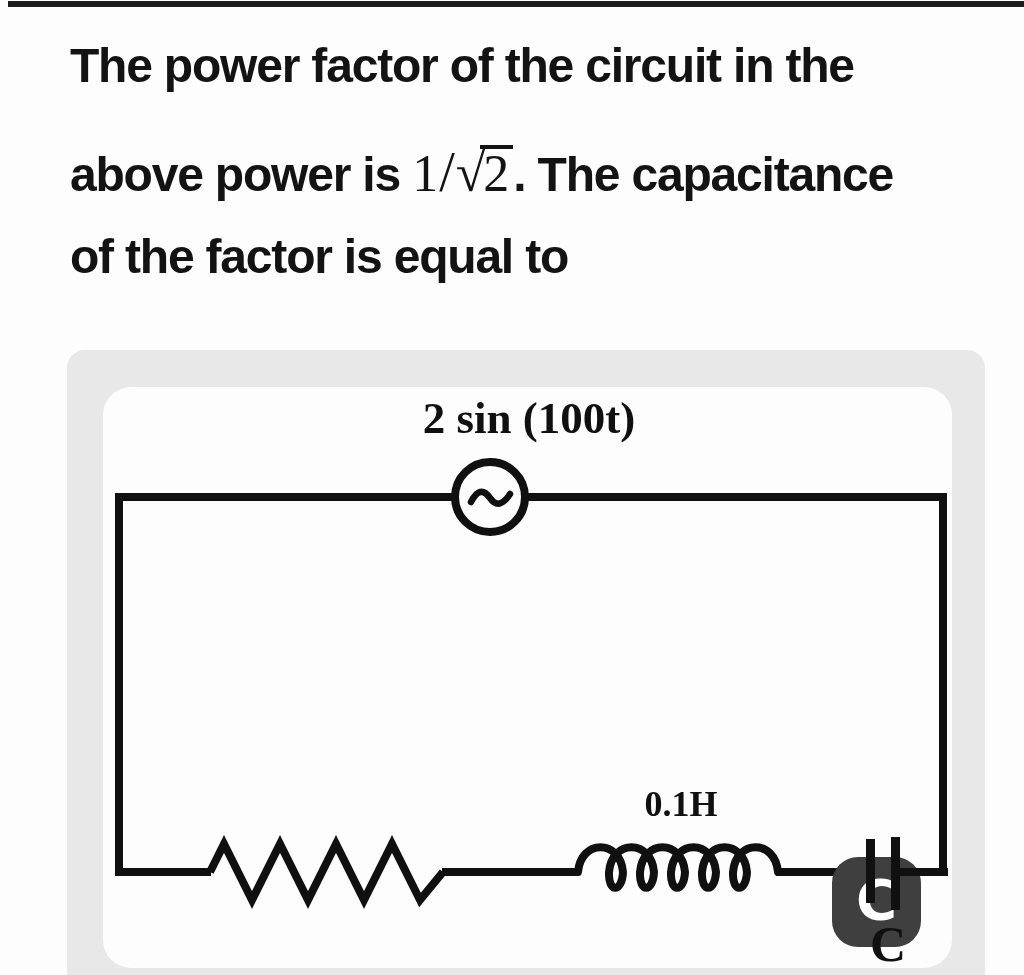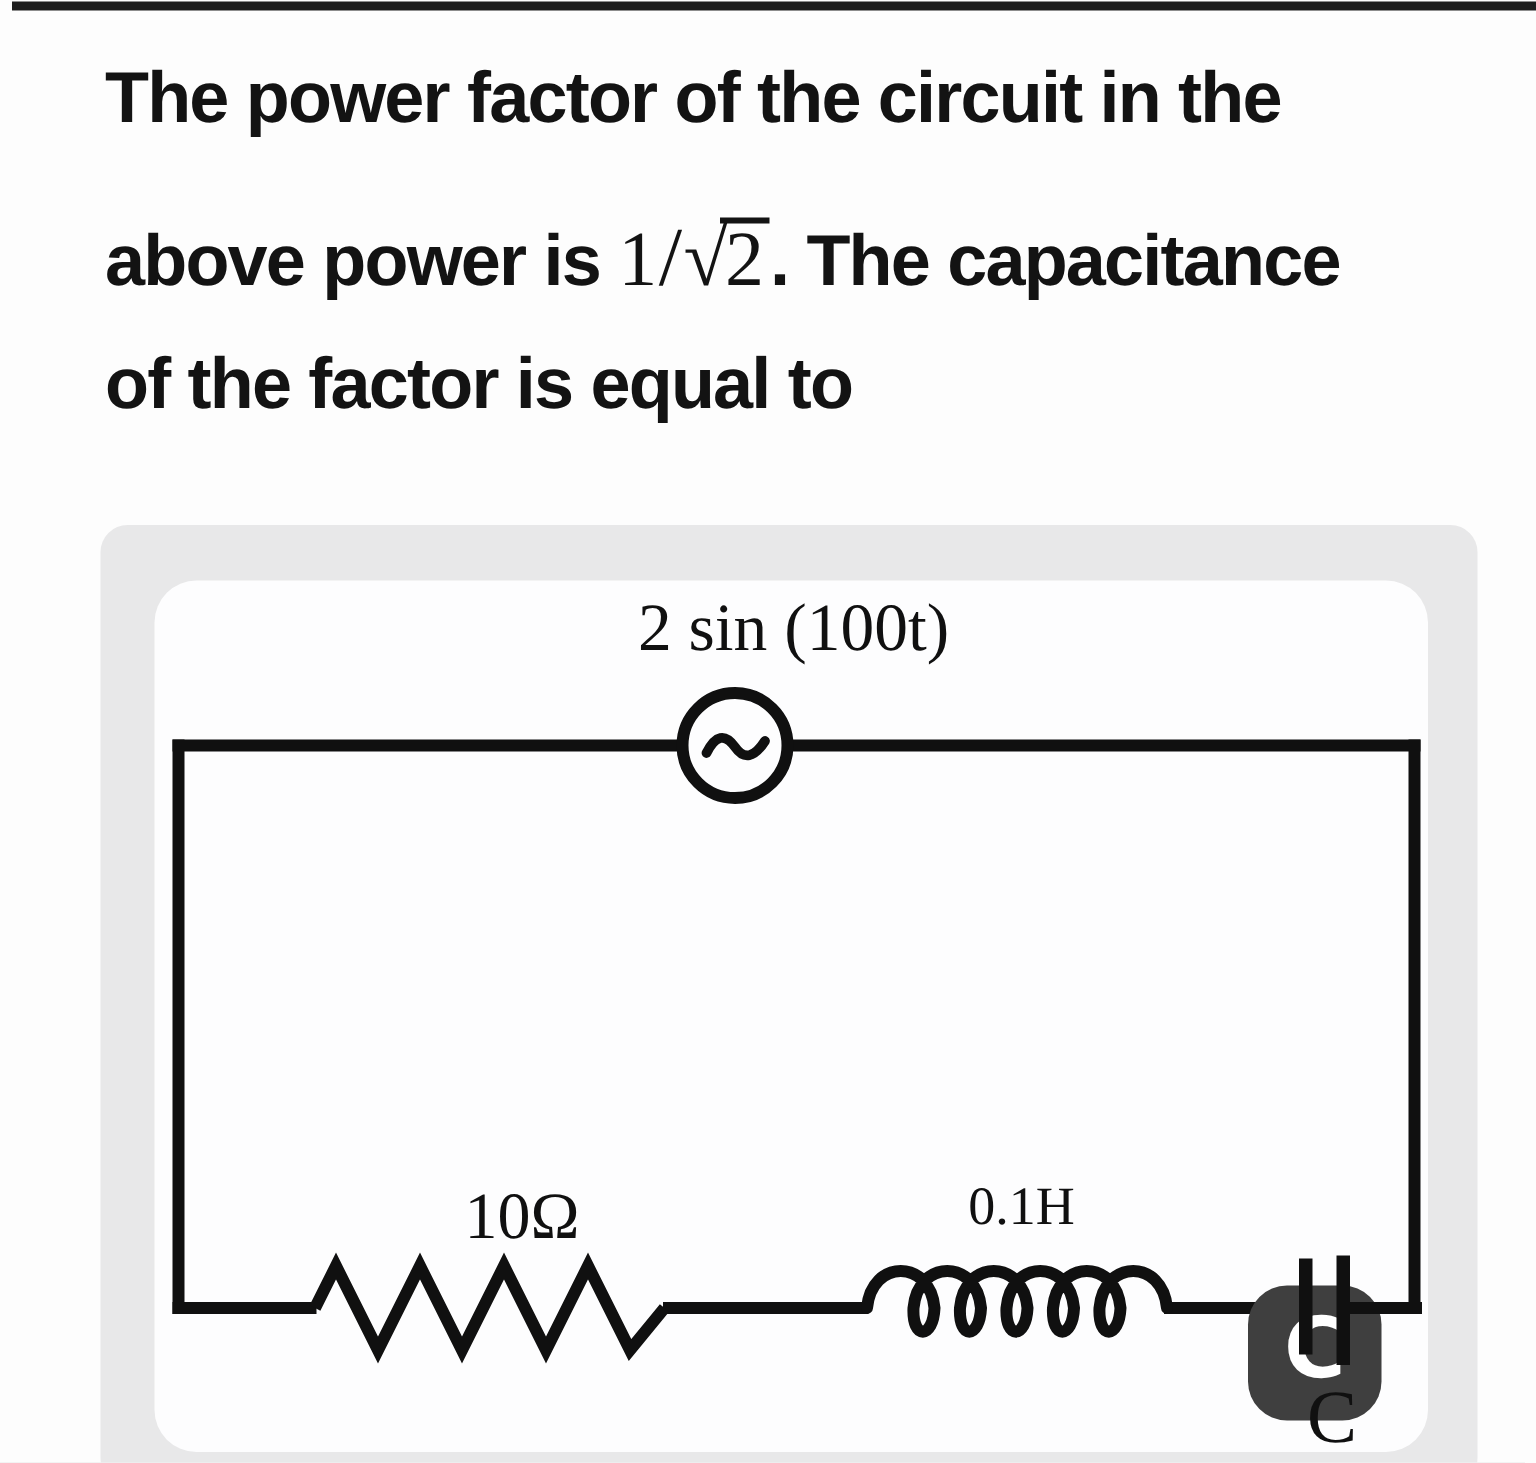--- a/index.html
+++ b/index.html
@@ -17,21 +17,21 @@
   .math{font-family:"Liberation Serif",serif;font-weight:400;letter-spacing:0;font-size:52px;}
   .math .slash{font-size:56px;padding:0 1px;}
   .math .rad-sym{font-size:54px;}
   .math .radicand{display:inline-block;border-top:4px solid #131313;margin-left:-5px;padding:1px 4px 0 3px;line-height:48px;}
   .card{position:absolute;left:67px;top:350px;width:918px;height:640px;
     background:#e8e8e9;border-radius:18px;}
   .figure{position:absolute;left:36px;top:37px;width:849px;height:581px;
     background:#fdfdfe;border-radius:28px;}
   .circuit-svg{position:absolute;left:0;top:0;}
   .fig-label{position:absolute;text-align:center;color:#101010;
-    font-family:"Liberation Serif",serif;font-weight:400;white-space:nowrap;}
+    font-family:"Liberation Serif",serif;font-weight:700;white-space:nowrap;}
   .src-label{left:294px;top:5px;width:264px;font-size:45px;}
   .res-label{left:190px;top:398px;width:110px;font-size:44px;}
   .ind-label{left:515px;top:396px;width:126px;font-size:36px;}
   .cap-label{left:757px;top:528px;width:56px;font-size:50px;z-index:6;}
   .cap-badge{position:absolute;left:729px;top:470px;width:89px;height:90px;
     background:#3f3f3f;border-radius:26px;z-index:3;
     display:flex;align-items:center;justify-content:center;}
   .badge-glyph{font-family:"DejaVu Sans",sans-serif;font-weight:700;font-size:56px;
     color:#ffffff;line-height:1;margin-top:-4px;}
   .plate{position:absolute;width:9px;background:#101010;z-index:4;}
@@ -75,21 +75,20 @@
                  c3,-33 42,-33 45,0 c-1,21 -15,21 -14,0
                  c3,-33 42,-33 45,0 c-1,21 -15,21 -14,0
                  c3,-33 42,-33 45,0" stroke-linecap="round"></path>
 
         <circle cx="490" cy="497" r="35" fill="#fdfdfe"></circle>
         <path d="M471,502 q9,-18 19,-4 q9,13 20,-4" stroke-width="6.5" stroke-linecap="round"></path>
       </g>
     </svg>
 
     <div class="fig-label src-label">2 sin (100t)</div>
-    <div class="fig-label res-label">10Ω</div>
     <div class="fig-label ind-label">0.1H</div>
 
     <div class="cap-badge">
       <span class="badge-glyph">C</span>
     </div>
     <div class="plate plate-left"></div>
     <div class="plate plate-right"></div>
     <div class="wire-overlay"></div>
     <div class="fig-label cap-label">C</div>
 

